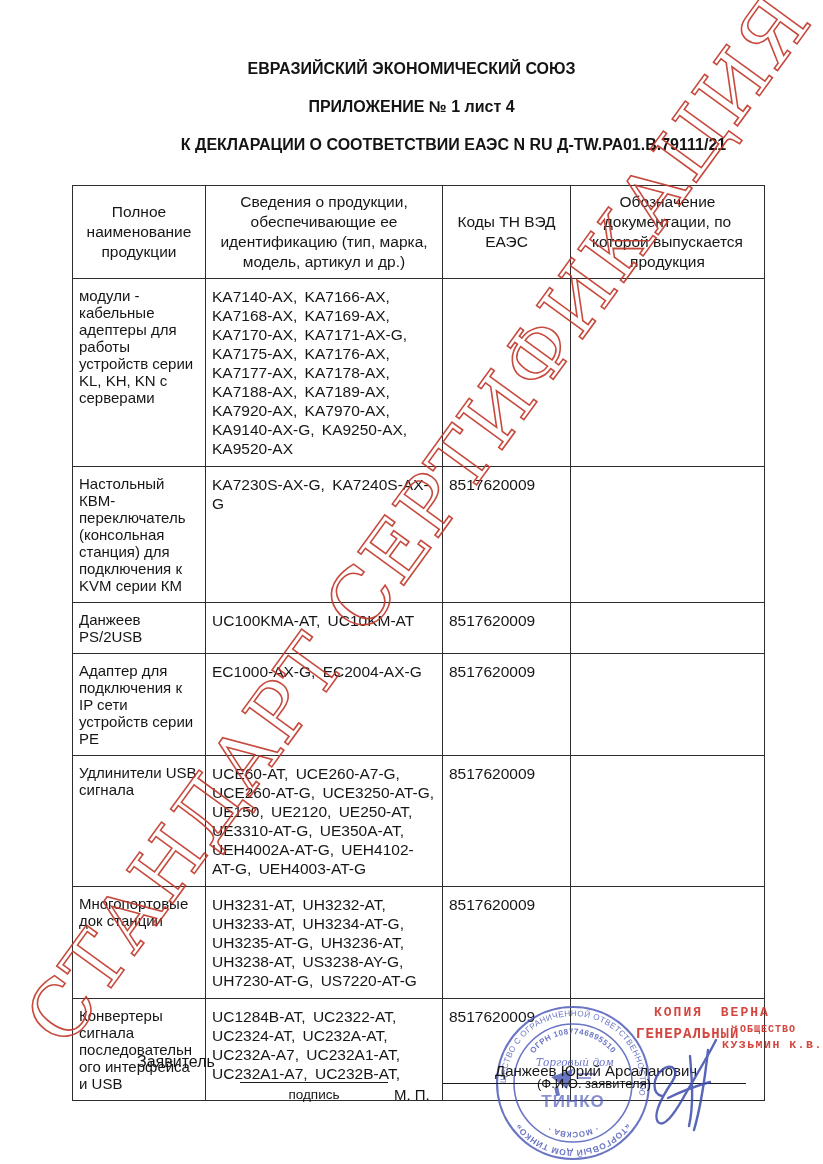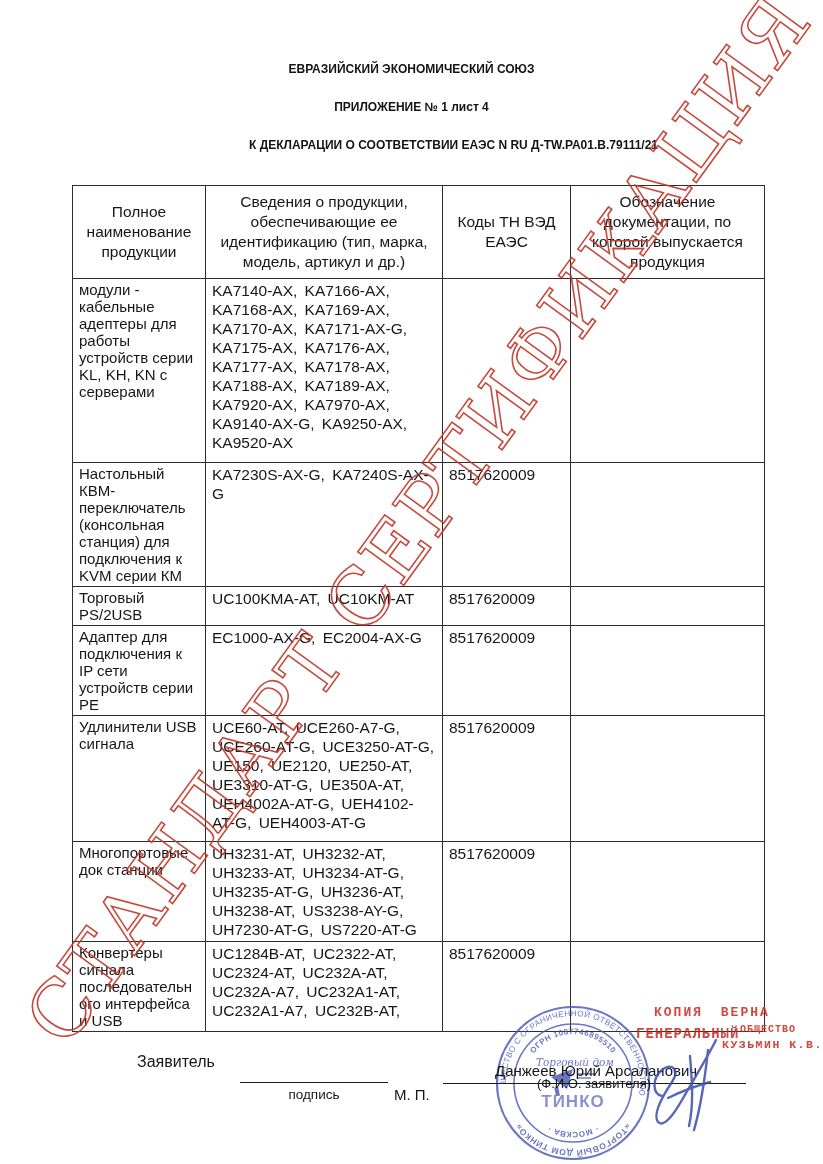--- a/index.html
+++ b/index.html
@@ -1,29 +1,29 @@
 <!DOCTYPE html>
 <html><head>
 <meta charset="utf-8">
 <style>
   html,body{margin:0;padding:0;background:#888;}
   .page{position:relative;width:823px;height:1164px;background:#ffffff;margin:0 auto;
         font-family:"Liberation Sans", sans-serif;color:#161616;overflow:hidden;}
 
   
   .titles{position:absolute;top:60px;left:0;width:823px;text-align:center;
-          font-weight:bold;font-size:12px;line-height:18px;color:#141414;}
+          font-weight:bold;font-size:16px;line-height:18px;color:#141414;}
   .titles .t{margin-bottom:20px;}
   .titles .t3{padding-left:84px;margin-bottom:0;}
 
   
   table.doc{position:absolute;left:72px;top:185px;width:692px;border-collapse:collapse;
             table-layout:fixed;z-index:1;}
   table.doc th, table.doc td{border:1.6px solid #2d2d2d;vertical-align:top;
-            padding:2px 6px;font-weight:normal;}
+            padding:8px 6px;font-weight:normal;}
   table.doc th{font-size:15.5px;line-height:20px;text-align:center;vertical-align:middle;
             padding:4px 6px;}
   td.name{font-size:15px;line-height:17px;overflow-wrap:break-word;}
   td.models{font-size:15.5px;line-height:19px;word-spacing:3px;overflow-wrap:break-word;}
   td.code{font-size:15.5px;line-height:19px;}
   td.vmid{vertical-align:middle;}
 
   
   .wm{position:absolute;left:0;top:0;width:823px;height:1164px;z-index:5;pointer-events:none;}
 
@@ -81,21 +81,21 @@
       <td class="code"></td>
       <td class="docc"></td>
     </tr>
     <tr style="height:124px">
       <td class="name">Настольный КВМ-переключатель (консольная станция) для подключения к KVM серии КМ</td>
       <td class="models">KA7230S-AX-G, KA7240S-AX-G</td>
       <td class="code">8517620009</td>
       <td class="docc"></td>
     </tr>
     <tr style="height:38px">
-      <td class="name">Торговый PS/2USB</td>
+      <td class="name">Данжеев PS/2USB</td>
       <td class="models">UC100KMA-AT, UC10KM-AT</td>
       <td class="code">8517620009</td>
       <td class="docc"></td>
     </tr>
     <tr style="height:85px">
       <td class="name">Адаптер для подключения к IP сети устройств серии PE</td>
       <td class="models">EC1000-AX-G, EC2004-AX-G</td>
       <td class="code">8517620009</td>
       <td class="docc"></td>
     </tr>

